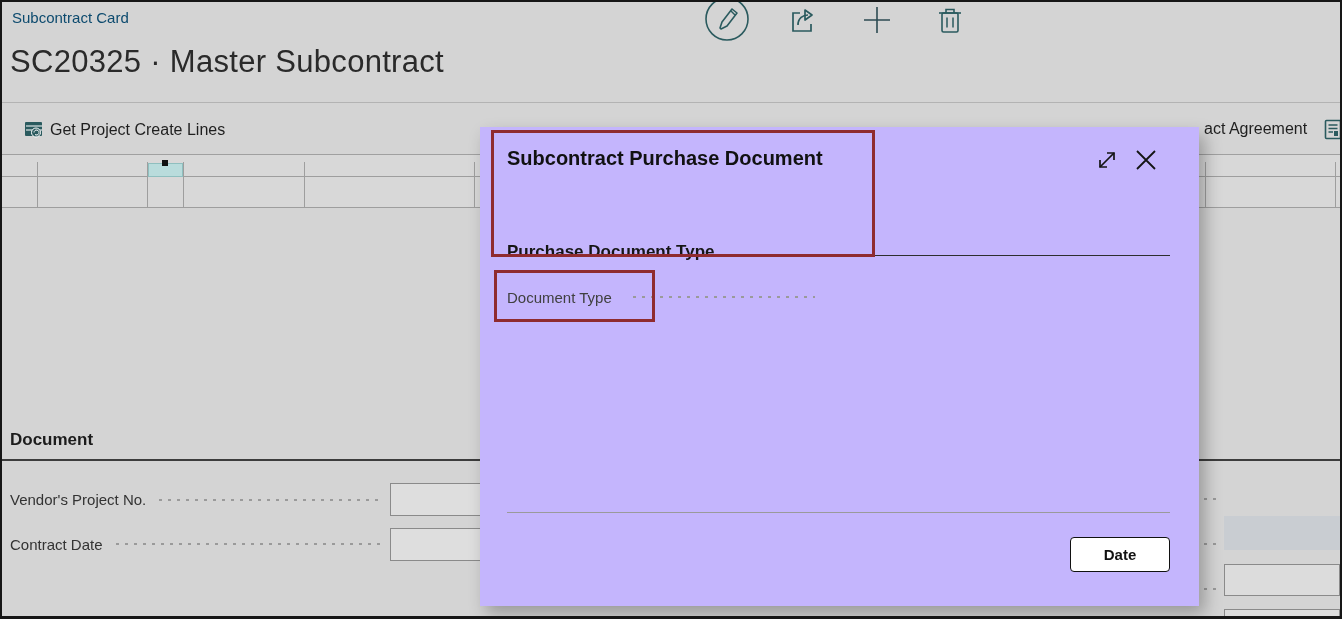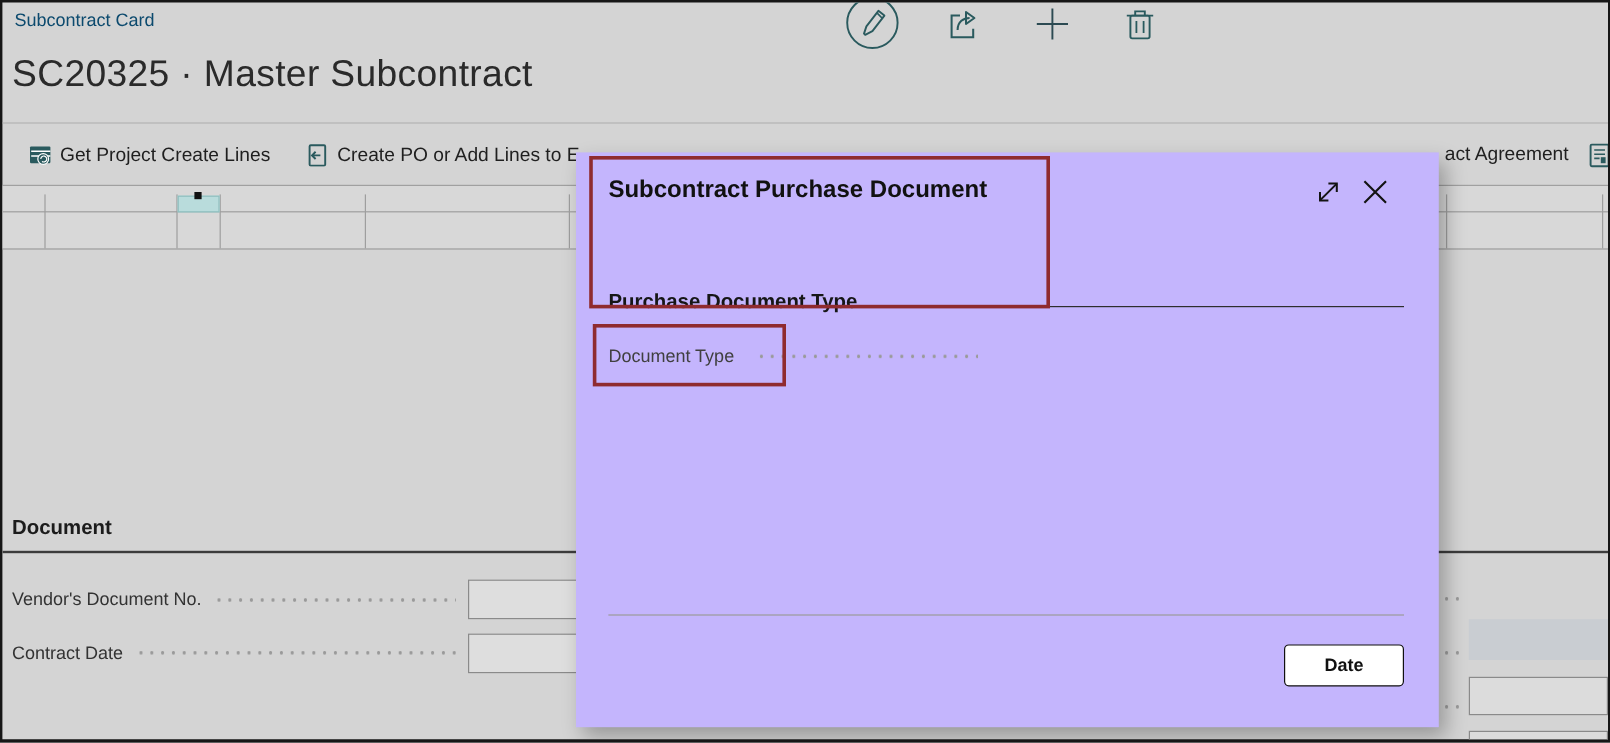--- a/index.html
+++ b/index.html
@@ -113,29 +113,20 @@
       <svg width="19" height="19" viewBox="0 0 19 19">
         <rect x="1" y="2" width="17" height="14" rx="1" fill="#2a5a5e"></rect>
         <path d="M2 6 H18 M2 10 H18" stroke="#fff" stroke-width="1.2"></path>
         <circle cx="12" cy="12.5" r="4.5" fill="#2a5a5e" stroke="#fff" stroke-width="1"></circle>
         <path d="M10 12.5 a2.5 2.5 0 1 1 1 2" fill="none" stroke="#fff" stroke-width="1"></path>
       </svg>
     </span>
     <span>Get Project Create Lines</span>
   </div>
 
-  <div class="abs abar-item" style="left:253px; top:118px;">
-    <span>
-      <svg width="19" height="19" viewBox="0 0 19 19">
-        <rect x="3" y="1" width="13" height="17" rx="1" fill="none" stroke="#2a5a5e" stroke-width="1.6"></rect>
-        <path d="M12 9.5 H5 M8 6.5 L5 9.5 L8 12.5" fill="none" stroke="#2a5a5e" stroke-width="1.6"></path>
-      </svg>
-    </span>
-    <span>Create PO or Add Lines to E</span>
-  </div>
 
   <div class="abs abar-item" style="left:1202px; top:118px;">
     <span>act Agreement</span>
   </div>
   <div class="abs" style="left:1322px; top:117px;">
     <svg width="18" height="21" viewBox="0 0 18 21">
       <rect x="1.5" y="1.5" width="15" height="18" rx="1" fill="none" stroke="#2a5a5e" stroke-width="1.6"></rect>
       <path d="M4.5 6 H13.5 M4.5 9.5 H13.5 M4.5 13 H9" stroke="#2a5a5e" stroke-width="1.3"></path>
       <rect x="10" y="12" width="4" height="5" fill="#2a5a5e"></rect>
     </svg>
@@ -153,21 +144,21 @@
   <div class="abs gline-v" style="left:472px;  top:160px; height:45px;"></div>
   <div class="abs gline-v" style="left:1203px; top:160px; height:45px;"></div>
   <div class="abs gline-v" style="left:1333px; top:160px; height:45px;"></div>
   <div class="abs sel-cell"></div>
   <div class="abs sel-marker"></div>
 
   <div class="abs section-title">Document</div>
   <div class="abs section-underline"></div>
 
   <div class="abs field-row" style="left:8px; top:481px; height:33px;">
-    <span class="field-label">Vendor's Document No.</span>
+    <span class="field-label">Vendor's Project No.</span>
     <span class="dots"></span>
     <div class="input-box"></div>
   </div>
   <div class="abs field-row" style="left:8px; top:526px; height:32px;">
     <span class="field-label">Contract Date</span>
     <span class="dots"></span>
     <div class="input-box"></div>
   </div>
 
   <div class="abs dots-frag" style="left:1199px; top:494px; width:18px;"></div>

